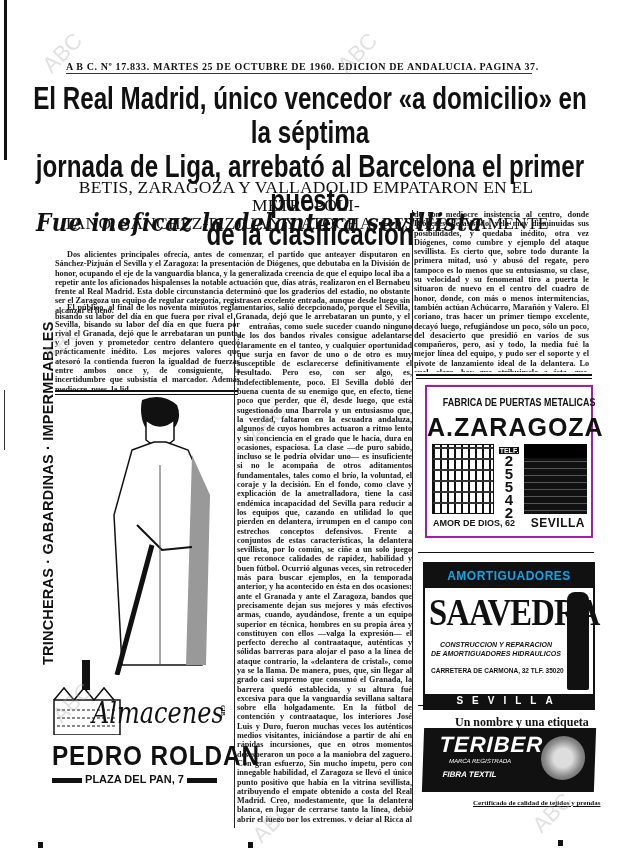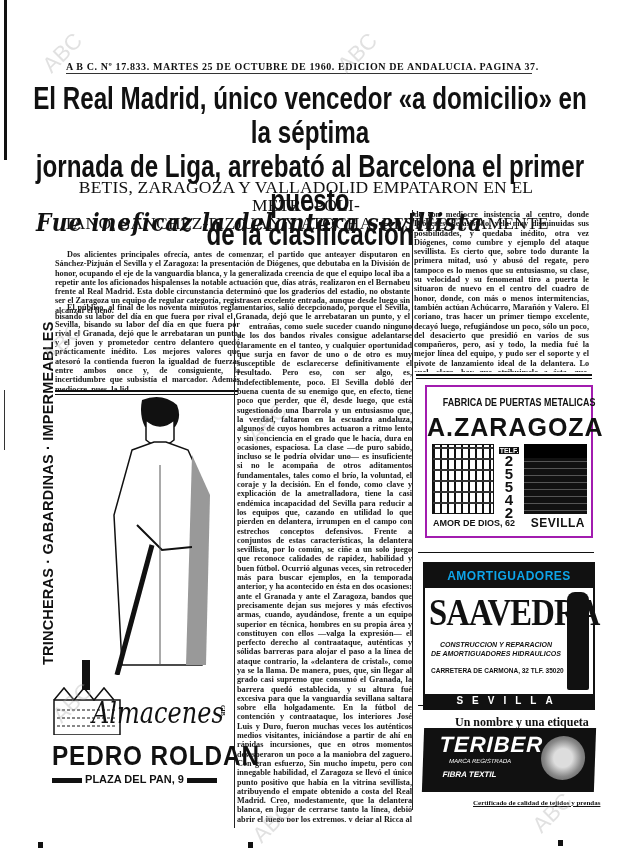--- a/index.html
+++ b/index.html
@@ -134,21 +134,21 @@
   <svg class="cathedral" viewBox="0 0 70 75">
     <rect x="30" y="0" width="8" height="30" fill="#111"></rect>
     <path d="M2 75 l0 -35 l66 0 l0 35z" fill="#fff" stroke="#111" stroke-width="1.5"></path>
     <path d="M2 40 l10 -12 l10 12 l10 -12 l10 12 l10 -12 l10 12" fill="none" stroke="#111" stroke-width="1.5"></path>
     <path d="M5 50 h60 M5 58 h60 M5 66 h60" stroke="#111" stroke-dasharray="3 2"></path>
   </svg>
   <div class="almacenes">Almacenes</div>
   <div class="roldan-name">PEDRO ROLDAN</div>
   <div class="roldan-addr">
     <span class="blk"></span>
-    <span>PLAZA DEL PAN, 9</span>
+    <span>PLAZA DEL PAN, 7</span>
     <span class="blk"></span>
   </div>
   <div class="cib">CIB</div>
 </div>
 
 <div class="ad-clavijo">
   <div class="clv-title">FABRICA DE PUERTAS METALICAS</div>
   <div class="clv-name">A.ZARAGOZA</div>
   <div class="clv-gate"></div>
   <div class="clv-tel">

